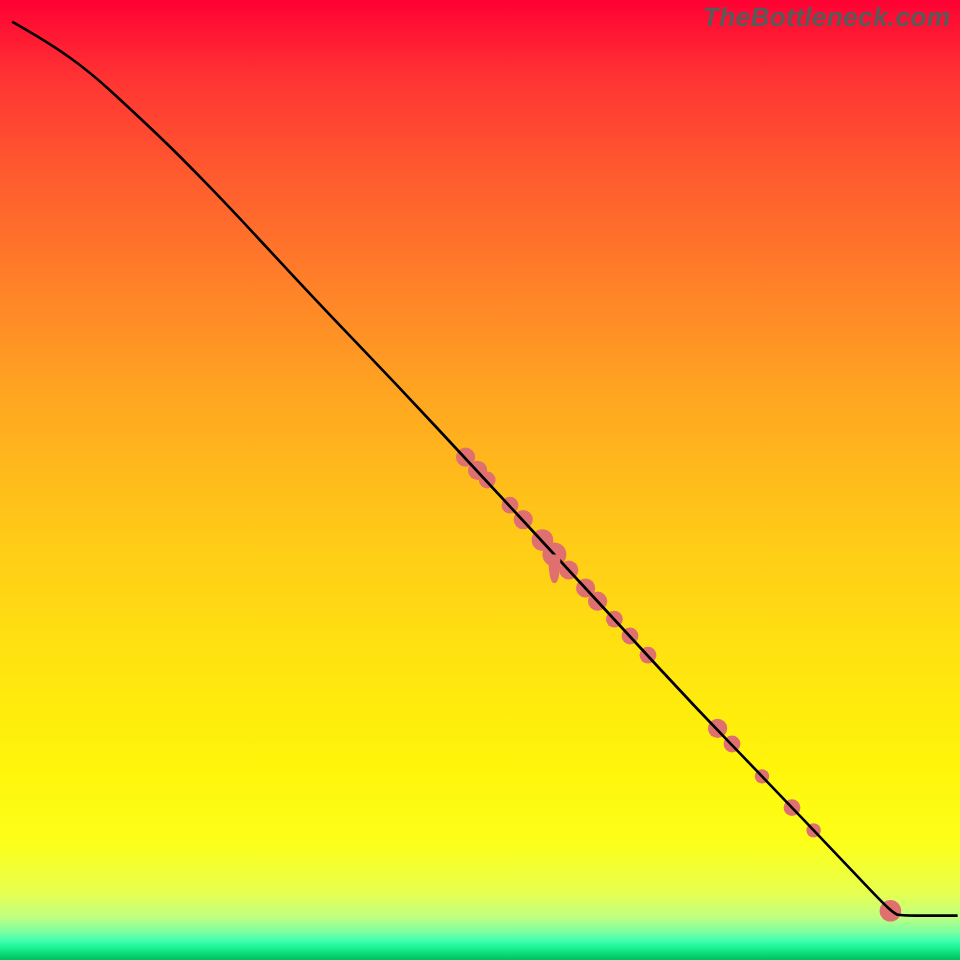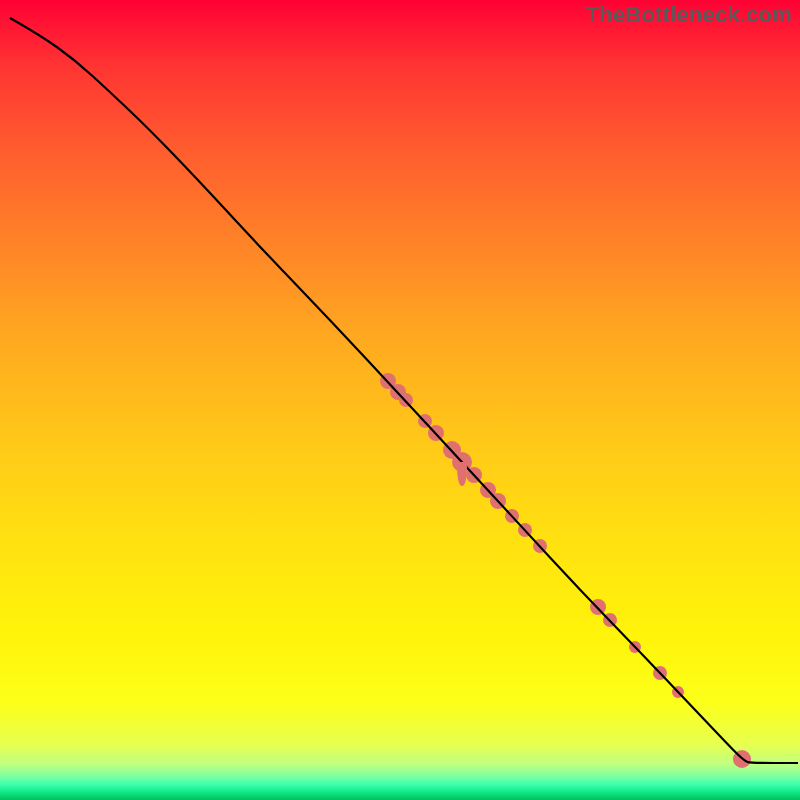--- a/index.html
+++ b/index.html
@@ -6,20 +6,21 @@
     margin: 0;
     padding: 0;
     width: 800px;
     height: 800px;
     overflow: hidden;
   }
   .chart-container {
     position: relative;
     width: 800px;
     height: 800px;
+    font-style: italic;
   }
   .gradient-bg {
     position: absolute;
     top: 0;
     left: 0;
     width: 800px;
     height: 800px;
     background: linear-gradient(to bottom,
       #ff0033 0%,
       #ff1433 3%,

